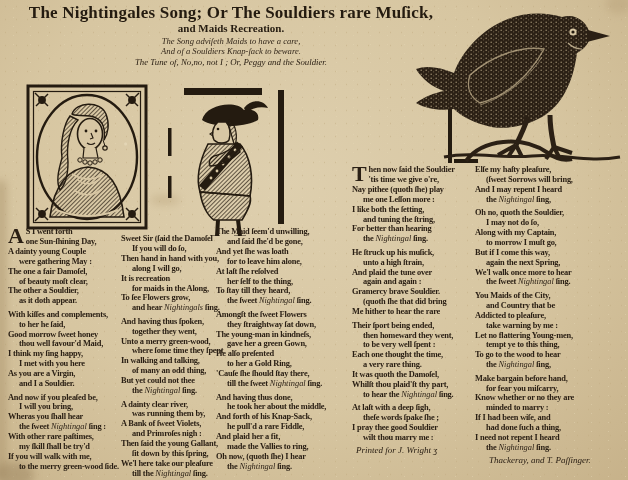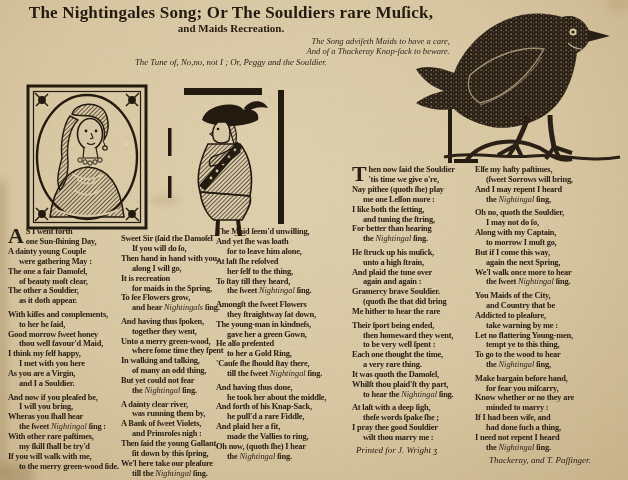--- a/index.html
+++ b/index.html
@@ -16,21 +16,21 @@
     background-size:11px 13px, 17px 9px;background-position:0 0, 5px 4px;}
   .stain{position:absolute;filter:blur(4px);pointer-events:none;}
   .stain.left-edge{left:-4px;top:180px;width:10px;height:300px;background:#a8916a;opacity:.55;border-radius:6px;}
   .stain.bl{left:-6px;bottom:-8px;width:40px;height:26px;background:#9b845f;opacity:.5;border-radius:50%;}
   .stain.tr{right:-4px;top:-6px;width:26px;height:20px;background:#bda780;opacity:.6;border-radius:50%;}
   .stain.mid{left:150px;top:196px;width:30px;height:8px;background:#b29b72;opacity:.45;border-radius:50%;}
 
   .title-block{position:absolute;left:12px;top:3px;width:438px;text-align:center;color:#241b10;}
   .main-title{font-size:17px;font-weight:bold;letter-spacing:.2px;line-height:19px;margin:0;}
   .sub-title{font-size:11px;font-weight:bold;line-height:12px;margin-top:0px;}
-  .advice{font-style:italic;font-size:8.6px;line-height:9.6px;margin-top:3px;color:#33271a;text-align:right;}
+  .advice{font-style:italic;font-size:8.6px;line-height:9.6px;margin-top:3px;color:#33271a;}
   .tune{font-style:italic;font-size:8.8px;line-height:10px;margin-top:.5px;color:#2c2115;}
 
   .wc{position:absolute;}
   .wc-woman{left:26px;top:84px;}
   .wc-soldier{left:160px;top:84px;}
   .wc-bird{left:410px;top:5px;}
 
   .col{position:absolute;color:#2b2015;font-size:8.4px;line-height:9.9px;
        font-weight:bold;letter-spacing:-.2px;}
   .col .line{white-space:nowrap;}
@@ -55,21 +55,21 @@
   <div class="stain left-edge"></div>
   <div class="stain bl"></div>
   <div class="stain tr"></div>
   <div class="stain mid"></div>
 
   <div class="title-block">
     <div class="main-title">The Nightingales Song; Or The Souldiers rare Muſick,</div>
     <div class="sub-title">and Maids Recreation.</div>
     <div class="advice">
       <div>The Song adviſeth Maids to have a care,</div>
-      <div>And of a Thackeray Knap-ſack to beware.</div>
+      <div>And of a Souldiers Knap-ſack to beware.</div>
     </div>
     <div class="tune">The Tune of, No,no, not I ;  Or, Peggy and the Souldier.</div>
   </div>
 
   <svg class="wc wc-woman" width="122" height="146" viewBox="0 0 122 146">
     <defs>
       <pattern id="hatch" width="3" height="3" patternUnits="userSpaceOnUse" patternTransform="rotate(45)">
         <line x1="0" y1="0" x2="0" y2="3" stroke="#2b2015" stroke-width="1.4"></line>
       </pattern>
     </defs>
@@ -208,21 +208,21 @@
         <div class="line">The one a fair Damoſel,</div>
         <div class="line indent">of beauty moſt clear,</div>
         <div class="line">The other a Souldier,</div>
         <div class="line indent">as it doth appear.</div>
       </div>
       <div class="stanza">
         <div class="line">With kiſſes and complements,</div>
         <div class="line indent">to her he ſaid,</div>
         <div class="line">Good morrow ſweet honey</div>
         <div class="line indent">thou well favour'd Maid,</div>
-        <div class="line">I think my ſelf happy,</div>
+        <div class="line">I think my ſing happy,</div>
         <div class="line indent">I met with you here</div>
         <div class="line">As you are a Virgin,</div>
         <div class="line indent">and I a Souldier.</div>
       </div>
       <div class="stanza">
         <div class="line">And now if you pleaſed be,</div>
         <div class="line indent">I will you bring,</div>
         <div class="line">Wheras you ſhall hear</div>
         <div class="line indent">the ſweet <em>Nightingal</em> ſing :</div>
         <div class="line">With other rare paſtimes,</div>
@@ -231,48 +231,49 @@
         <div class="line indent">to the merry green-wood ſide.</div>
       </div>
     </div>
   <div class="col col2">
       <div class="stanza">
         <div class="line">Sweet Sir (ſaid the Damoſel</div>
         <div class="line indent">If you will do ſo,</div>
         <div class="line">Then hand in hand with you,</div>
         <div class="line indent">along I will go,</div>
         <div class="line">It is recreation</div>
-        <div class="line indent">for maids in the Spring,</div>
+        <div class="line indent">for maids in the Along,</div>
         <div class="line">To ſee Flowers grow,</div>
         <div class="line indent">and hear <em>Nightingals</em> ſing.</div>
       </div>
       <div class="stanza">
         <div class="line">And having thus ſpoken,</div>
         <div class="line indent">together they went,</div>
         <div class="line">Unto a merry green-wood,</div>
         <div class="line indent">where ſome time they ſpent</div>
         <div class="line">In walking and talking,</div>
         <div class="line indent">of many an odd thing,</div>
-        <div class="line">But yet could not fear</div>
+        <div class="line">But yet could not thee</div>
         <div class="line indent">the <em>Nightingal</em> ſing.</div>
       </div>
       <div class="stanza">
         <div class="line">A dainty clear river,</div>
         <div class="line indent">was running them by,</div>
         <div class="line">A Bank of ſweet Violets,</div>
         <div class="line indent">and Primroſes nigh :</div>
         <div class="line">Then ſaid the young Gallant,</div>
         <div class="line indent">ſit down by this ſpring,</div>
         <div class="line">We'l here take our pleaſure</div>
         <div class="line indent">till the <em>Nightingal</em> ſing.</div>
       </div>
     </div>
   <div class="col col3">
       <div class="stanza">
         <div class="line">The Maid ſeem'd unwilling,</div>
+        <div class="line indent">and ſaid ſhe'd be gone,</div>
         <div class="line">And yet ſhe was loath</div>
         <div class="line indent">for to leave him alone,</div>
         <div class="line">At laſt ſhe reſolved</div>
         <div class="line indent">her ſelf to the thing,</div>
         <div class="line">To ſtay till they heard,</div>
         <div class="line indent">the ſweet <em>Nightingal</em> ſing.</div>
       </div>
       <div class="stanza">
         <div class="line">Amongſt the ſweet Flowers</div>
         <div class="line indent">they ſtraightway ſat down,</div>
@@ -327,21 +328,21 @@
       <div class="stanza">
         <div class="line">At laſt with a deep ſigh,</div>
         <div class="line indent">theſe words ſpake ſhe ;</div>
         <div class="line">I pray thee good Souldier</div>
         <div class="line indent">wilt thou marry me :</div>
       </div>
       <div class="imprint">Printed for J. Wright ʒ</div>
     </div>
   <div class="col col5">
       <div class="stanza">
-        <div class="line">Elſe my haſty paſtimes,</div>
+        <div class="line">Elſe my haſty pleaſure,</div>
         <div class="line indent">(ſweet Sorrows will bring,</div>
         <div class="line">And I may repent I heard</div>
         <div class="line indent">the <em>Nightingal</em> ſing,</div>
       </div>
       <div class="stanza">
         <div class="line">Oh no, quoth the Souldier,</div>
         <div class="line indent">I may not do ſo,</div>
         <div class="line">Along with my Captain,</div>
         <div class="line indent">to morrow I muſt go,</div>
         <div class="line">But if I come this way,</div>

